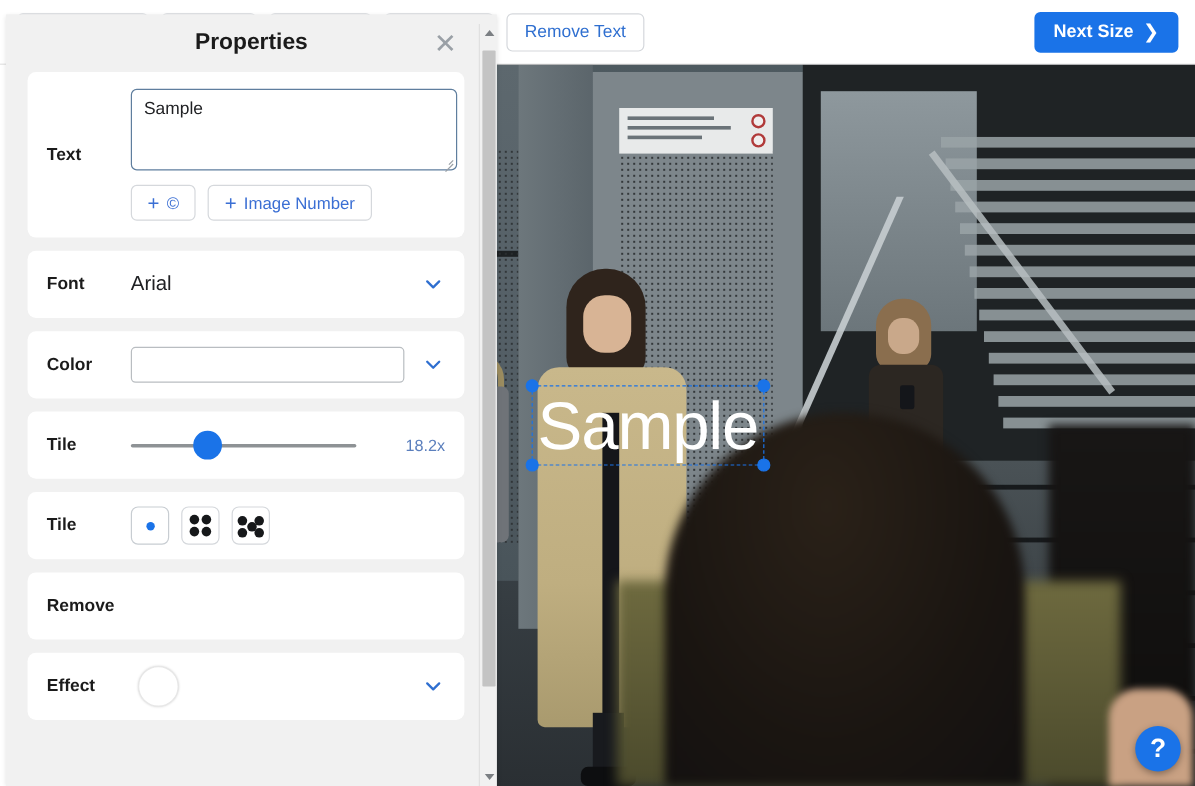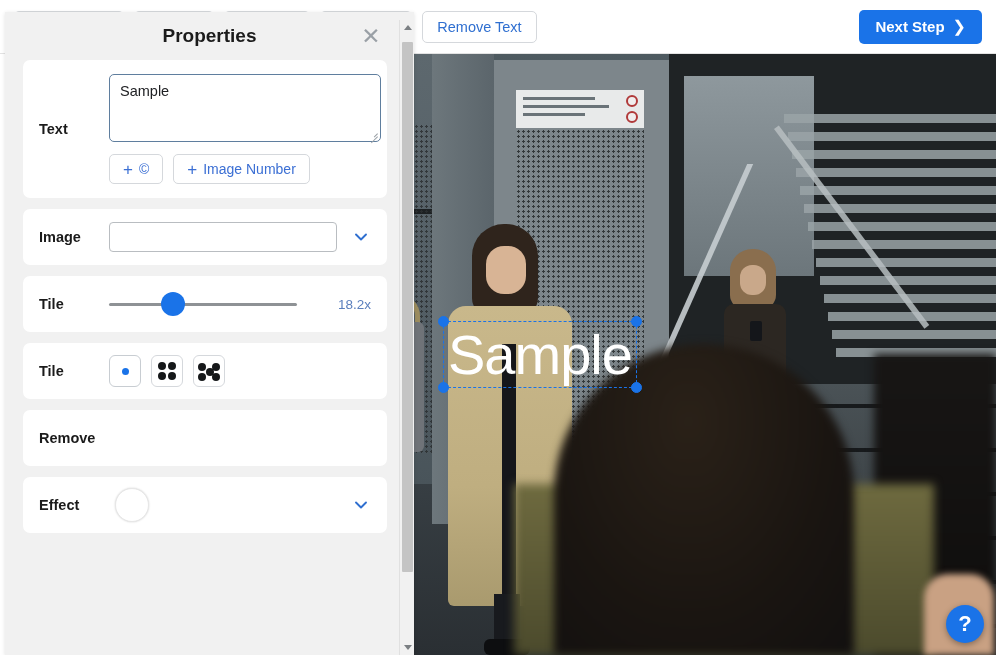--- a/index.html
+++ b/index.html
@@ -308,21 +308,21 @@
   <div class="editor-page">
 
     <div class="topbar">
       <div class="ghost-btn b1"></div>
       <div class="ghost-btn b2"></div>
       <div class="ghost-btn">Add Text</div>
       <div class="ghost-btn">Add Logo</div>
       <div class="ghost-btn">Remove Text</div>
       <div class="spacer"></div>
       <div class="next-step">
-        <span>Next Step</span>
+        <span>Next Size</span>
         <span class="chev">❯</span>
       </div>
     </div>
 
     <div class="canvas-wrap">
       <div class="photo">
         <div class="ph-bg"></div>
         <div class="ph-dark-left"></div>
         <div class="ph-wall"></div>
         <div class="ph-wall-line"></div>
@@ -423,23 +423,32 @@
               <span>©</span>
             </div>
             <div class="chip">
               <span class="plus">+</span>
               <span>Image Number</span>
             </div>
           </div>
         </div>
       </div>
 
-
       <div class="card">
-        <div class="card-label">Image</div>
+        <div class="card-label">Font</div>
+        <div class="font-val">Arial</div>
+        <div class="chev-down">
+          <svg width="18" height="18" viewBox="0 0 18 18">
+              <path d="M4 6.5 L9 11.5 L14 6.5" fill="none" stroke="currentColor" stroke-width="1.9" stroke-linecap="round" stroke-linejoin="round"></path>
+            </svg>
+        </div>
+      </div>
+
+      <div class="card">
+        <div class="card-label">Color</div>
         <div class="color-swatch" style="background: rgb(255, 255, 255);"></div>
         <div class="chev-down">
           <svg width="18" height="18" viewBox="0 0 18 18">
               <path d="M4 6.5 L9 11.5 L14 6.5" fill="none" stroke="currentColor" stroke-width="1.9" stroke-linecap="round" stroke-linejoin="round"></path>
             </svg>
         </div>
       </div>
 
       <div class="card">
         <div class="card-label">Tile</div>

